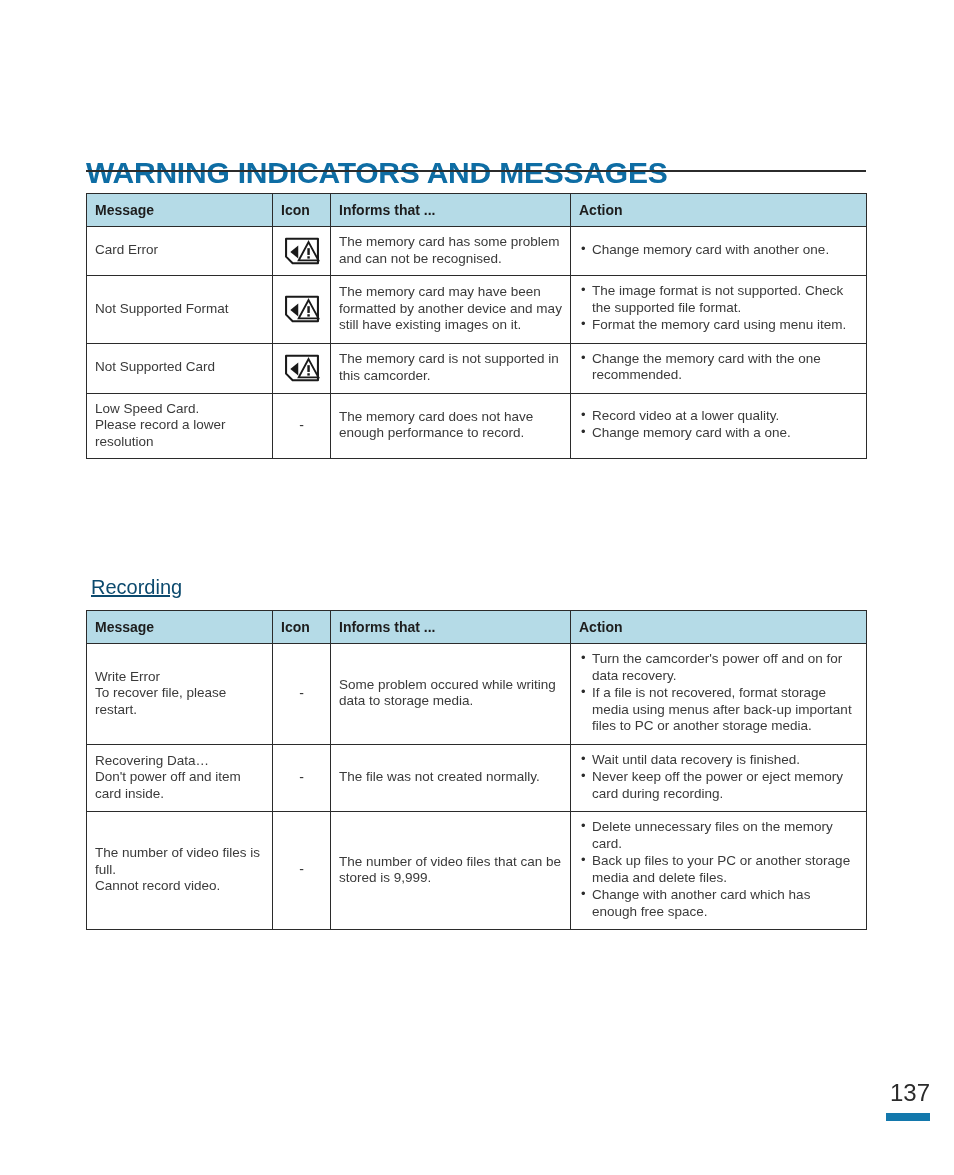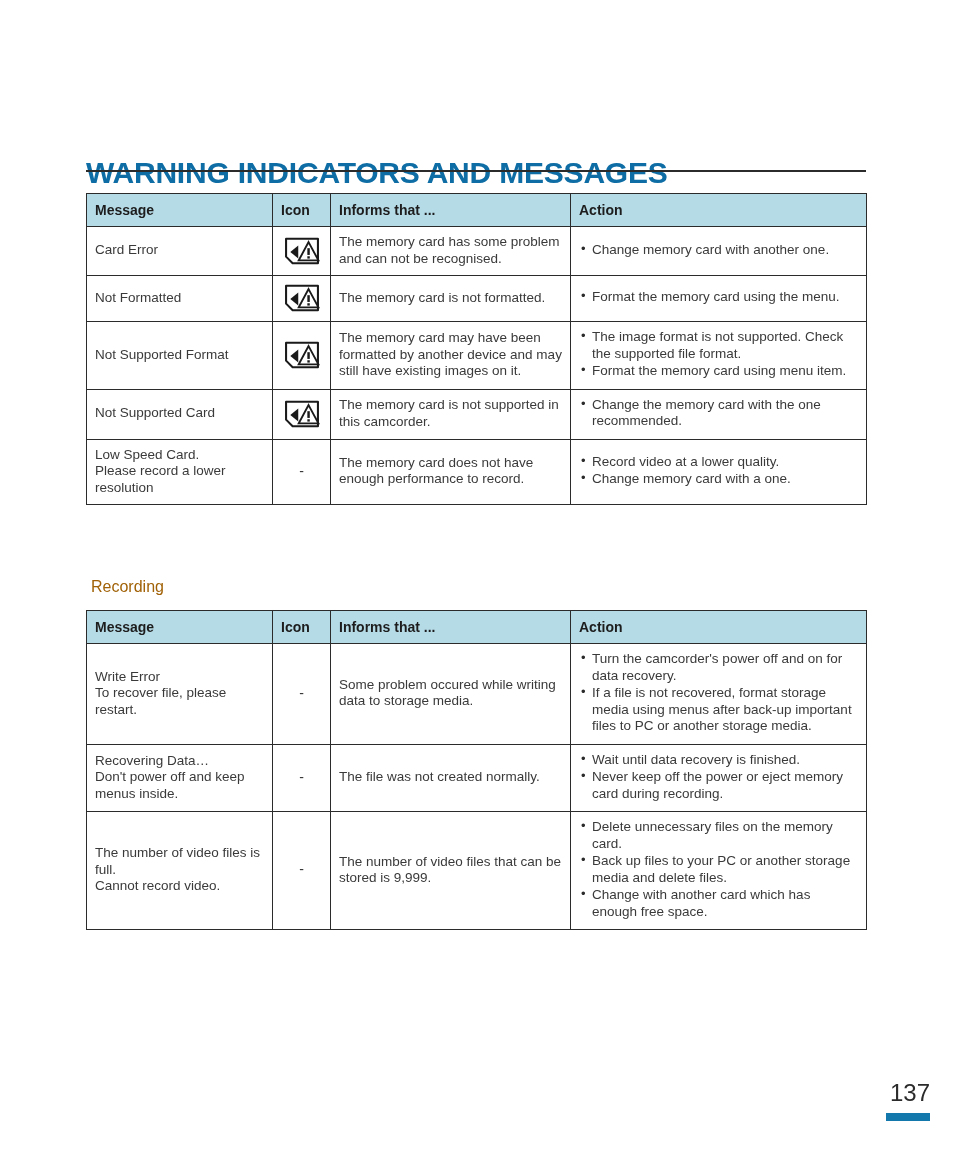--- a/index.html
+++ b/index.html
@@ -43,23 +43,24 @@
     width: 780px;
     height: 2px;
     background: #2b2b2b;
   }
 
   
   .sub-heading {
     position: absolute;
     left: 91px;
     top: 577px;
-    font-size: 16px;
-    color: #a16207;
+    font-size: 20px;
+    color: #0c4a6e;
     line-height: 20px;
+    text-decoration: underline;
   }
 
   
   table.wtable {
     position: absolute;
     left: 86px;
     width: 780px;
     border-collapse: collapse;
     table-layout: fixed;
     font-size: 13.5px;
@@ -176,36 +177,20 @@
               <rect x="25.7" y="21.6" width="2.6" height="2.5" fill="#1a1a1a"></rect>
             </svg></td>
           <td>The memory card has some problem and can not be recognised.</td>
           <td>
             <ul class="actions">
               <li>Change memory card with another one.</li>
             </ul>
           </td>
         </tr>
         <tr>
-          <td class="multiline">Not Formatted</td>
-          <td class="cell-icon"><svg class="card-icon" viewBox="0 0 40 32" xmlns="http://www.w3.org/2000/svg">
-              <path d="M3 3 H37 V29 H10 L3 22 Z" fill="#ffffff" stroke="#1a1a1a" stroke-width="2.2" stroke-linejoin="round"></path>
-              <path d="M16 10 L16 24 L7.5 17 Z" fill="#1a1a1a"></path>
-              <path d="M27 6.5 L37.5 26 L16.5 26 Z" fill="#ffffff" stroke="#1a1a1a" stroke-width="2"></path>
-              <rect x="25.7" y="13" width="2.6" height="7.2" fill="#1a1a1a"></rect>
-              <rect x="25.7" y="21.6" width="2.6" height="2.5" fill="#1a1a1a"></rect>
-            </svg></td>
-          <td>The memory card is not formatted.</td>
-          <td>
-            <ul class="actions">
-              <li>Format the memory card using the menu.</li>
-            </ul>
-          </td>
-        </tr>
-        <tr>
           <td class="multiline">Not Supported Format</td>
           <td class="cell-icon"><svg class="card-icon" viewBox="0 0 40 32" xmlns="http://www.w3.org/2000/svg">
               <path d="M3 3 H37 V29 H10 L3 22 Z" fill="#ffffff" stroke="#1a1a1a" stroke-width="2.2" stroke-linejoin="round"></path>
               <path d="M16 10 L16 24 L7.5 17 Z" fill="#1a1a1a"></path>
               <path d="M27 6.5 L37.5 26 L16.5 26 Z" fill="#ffffff" stroke="#1a1a1a" stroke-width="2"></path>
               <rect x="25.7" y="13" width="2.6" height="7.2" fill="#1a1a1a"></rect>
               <rect x="25.7" y="21.6" width="2.6" height="2.5" fill="#1a1a1a"></rect>
             </svg></td>
           <td>The memory card may have been formatted by another device and may still have existing images on it.</td>
           <td>
@@ -271,21 +256,21 @@
           <td>Some problem occured while writing data to storage media.</td>
           <td>
             <ul class="actions">
               <li>Turn the camcorder's power off and on for data recovery.</li>
               <li>If a file is not recovered, format storage media using menus after back-up important files to PC or another storage media.</li>
             </ul>
           </td>
         </tr>
         <tr>
           <td class="multiline">Recovering Data…
-Don't power off and keep menus inside.</td>
+Don't power off and item card inside.</td>
           <td class="cell-icon"><span class="dash">-</span></td>
           <td>The file was not created normally.</td>
           <td>
             <ul class="actions">
               <li>Wait until data recovery is finished.</li>
               <li>Never keep off the power or eject memory card during recording.</li>
             </ul>
           </td>
         </tr>
         <tr>

